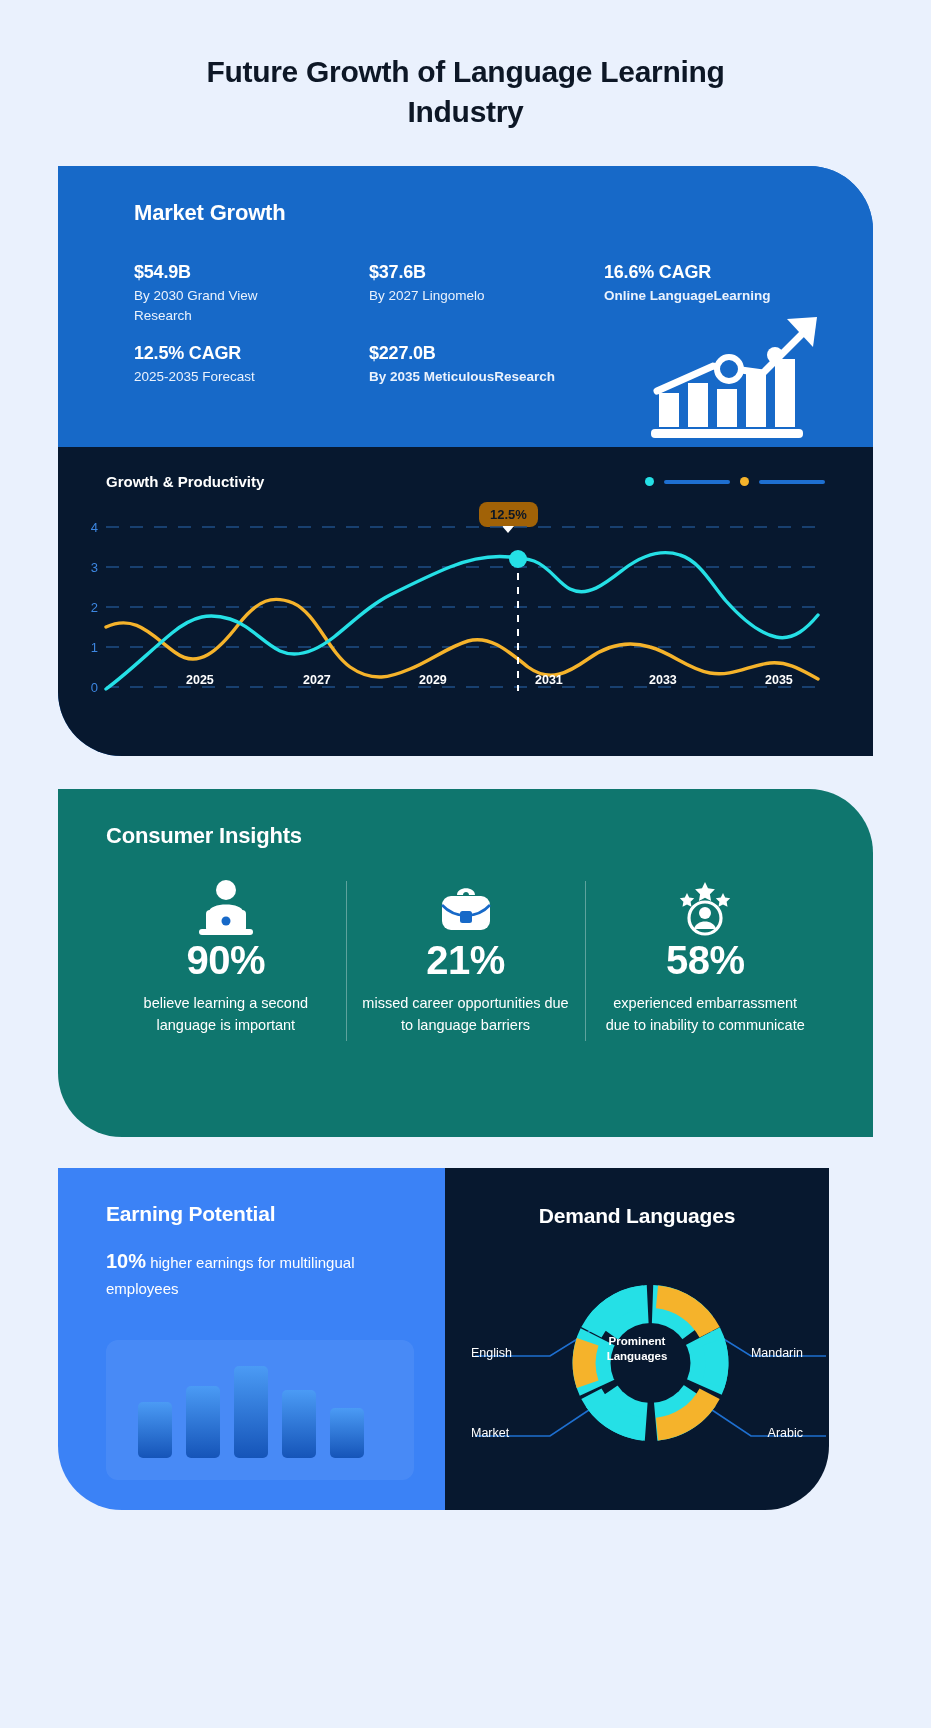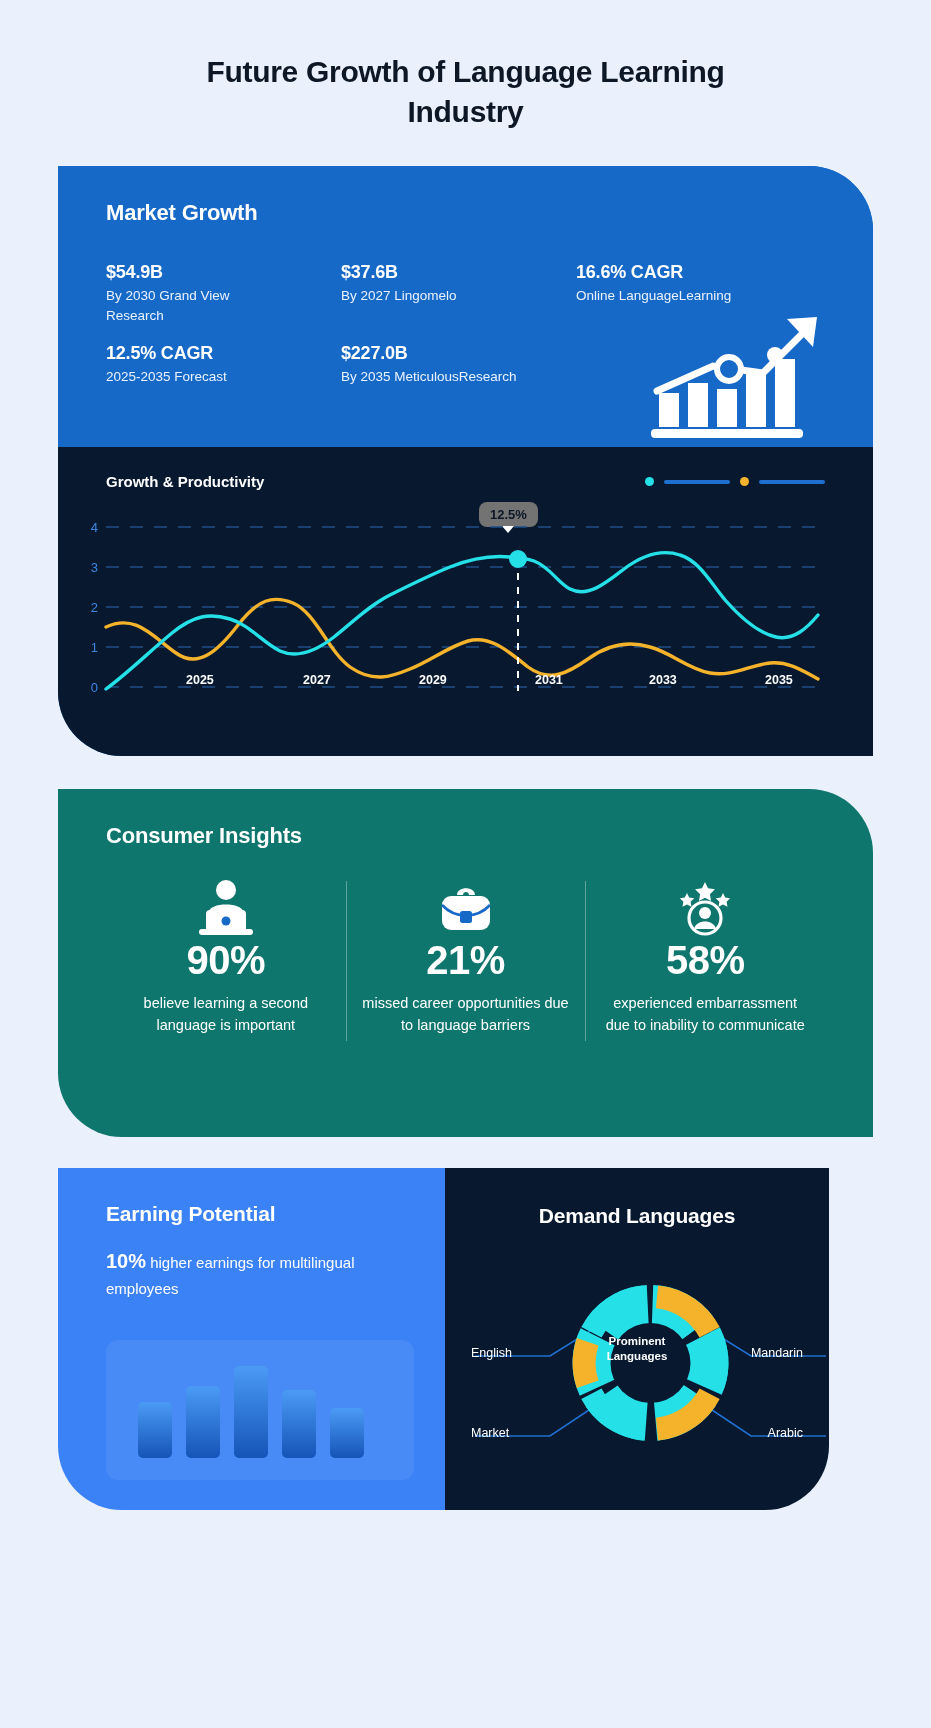--- a/index.html
+++ b/index.html
@@ -25,49 +25,49 @@
 
   
   .card-market {
     position:absolute;
     left:58px; top:166px;
     width:815px; height:590px;
     border-radius:0 64px 0 64px;
     overflow:hidden;
     background:#1769c8;
   }
-  .market-top { padding:34px 48px 0 48px; height:281px; background:#1769c8; position:relative; }
+  .market-top { padding:34px 48px 0 76px; height:281px; background:#1769c8; position:relative; }
   .section-head {
     font-size:22px; font-weight:bold; color:#ffffff; letter-spacing:-0.2px;
   }
   .stat-grid {
     display:grid;
     grid-template-columns:235px 235px 1fr;
     row-gap:18px;
     margin-top:36px;
   }
   .stat .val { font-size:18px; font-weight:bold; color:#ffffff; letter-spacing:-0.2px; }
   .stat .sub { font-size:13.5px; color:#eaf2fd; line-height:1.45; margin-top:3px; max-width:185px; }
-  .stat.wide .sub { max-width:215px; }
+  .stat.wide .sub { max-width:215px;font-weight:bold; }
 
   .growth-icon { position:absolute; right:52px; bottom:6px; width:170px; height:130px; }
 
   
   .chart-wrap { background:#07182f; height:309px; position:relative; padding:26px 48px 0 48px; }
   .chart-head { display:flex; align-items:center; justify-content:space-between; }
   .chart-title { font-size:15px; font-weight:bold; color:#ffffff; }
   .legend { display:flex; align-items:center; gap:10px; }
   .legend .dot { width:9px; height:9px; border-radius:50%; }
   .legend .dot.cy { background:#25e0e6; }
   .legend .dot.am { background:#f5b32b; }
   .legend .bar { width:66px; height:4px; border-radius:2px; background:#1e6fd0; }
   .chart-svg { position:absolute; left:0; top:54px; width:815px; height:250px; }
   .tooltip {
     position:absolute; left:421px; top:55px;
-    background:#737373; border-radius:8px;
+    background:#a16207; border-radius:8px;
     padding:5px 11px; font-size:13px; font-weight:bold; color:#0d1726;
   }
   .tooltip:after{
     content:""; position:absolute; left:50%; margin-left:-6px; bottom:-6px;
     border-left:6px solid transparent; border-right:6px solid transparent;
     border-top:7px solid #ffffff;
   }
   .xlab { position:absolute; font-size:12.5px; font-weight:bold; color:#ffffff; }
 
   

